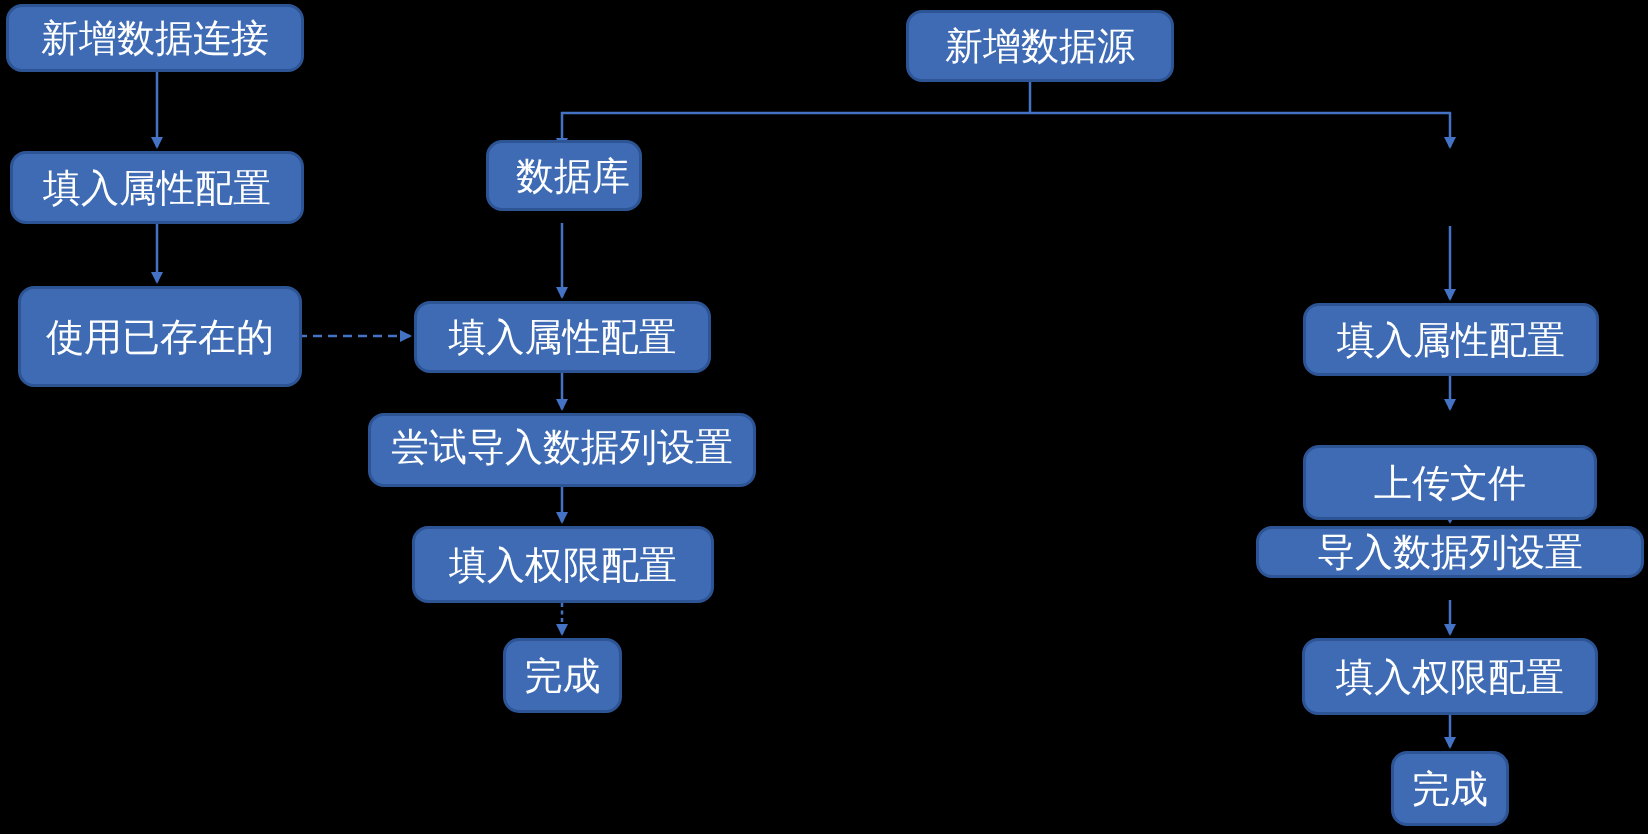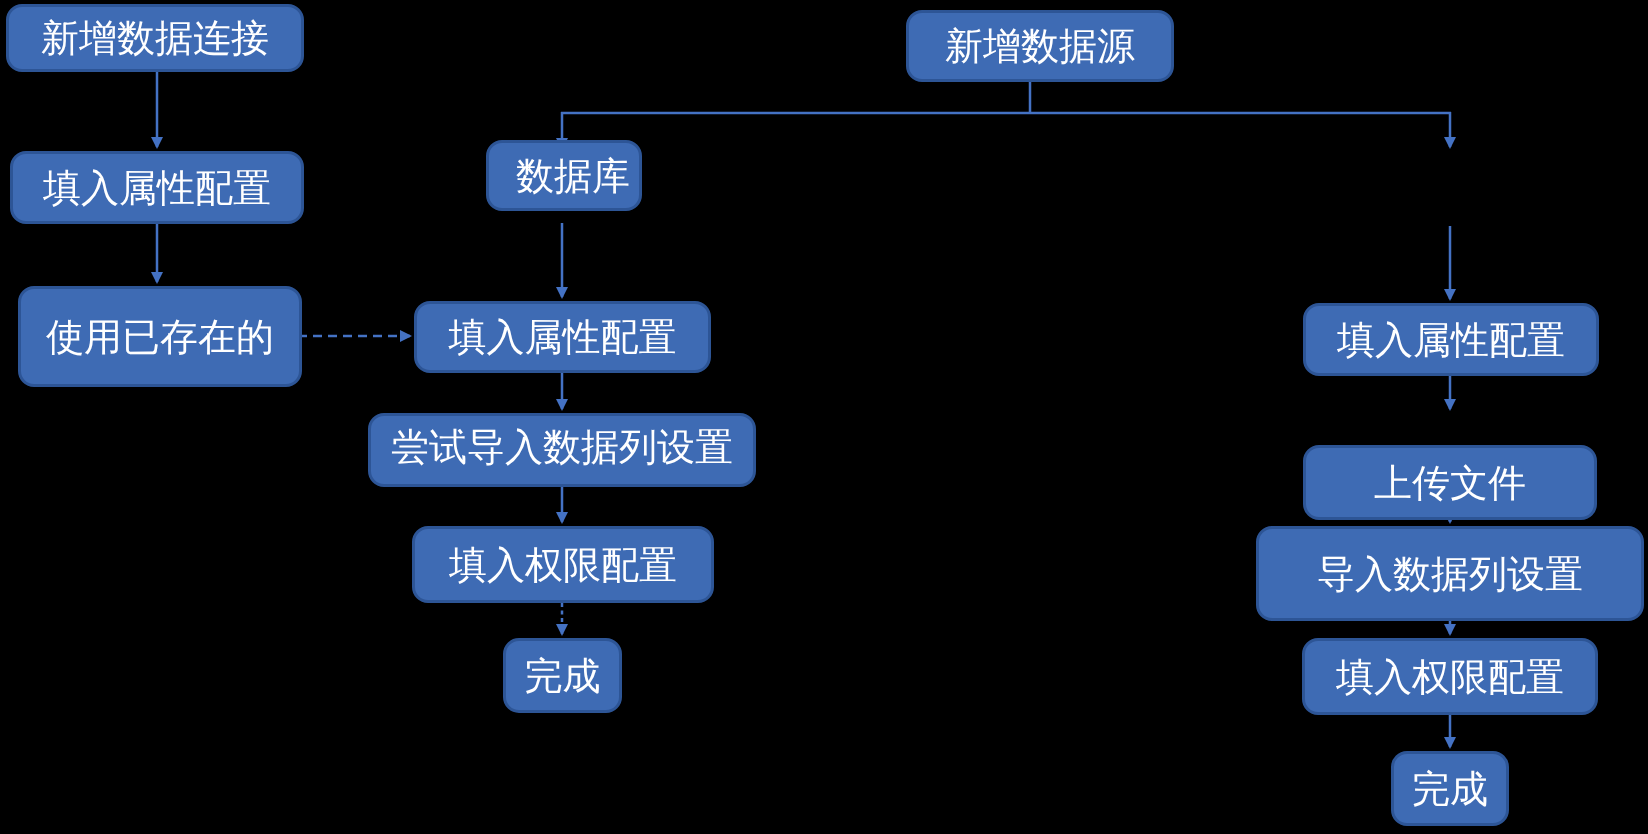--- a/index.html
+++ b/index.html
@@ -27,21 +27,21 @@
   .n-add-source    {left:906px; top:10px;   width:268px; height:72px;}
   .n-database      {left:486px; top:140px; width:156px; height:71px;padding-left:28px;}
   .n-db-attrs      {left:414px; top:301px; width:297px; height:72px;}
   .n-try-import    {left:368px; top:413px; width:388px; height:74px;font-family:Liberation Mono, monospace;}
   .n-db-perms      {left:412px; top:526px; width:302px; height:77px;}
   .n-db-done       {left:503px; top:638px; width:119px; height:75px;}
   
   .n-file          {left:1371px;top:151px; width:162px; height:75px;}
   .n-file-attrs    {left:1303px;top:303px; width:296px; height:73px;}
   .n-upload        {left:1303px;top:413px; width:294px; height:75px;margin-top:32px;}
-  .n-import-cols   {left:1256px;top:526px; width:388px; height:95px;}
+  .n-import-cols   {left:1256px;top:526px; width:388px; height:52px;}
   .n-file-perms    {left:1302px;top:638px; width:296px; height:77px;}
   .n-file-done     {left:1391px;top:751px; width:118px; height:75px;}
 </style>
 </head>
 <body>
 
 <div id="canvas">
 
   <svg id="edges" viewBox="0 0 1648 834" xmlns="http://www.w3.org/2000/svg">
     <defs>

